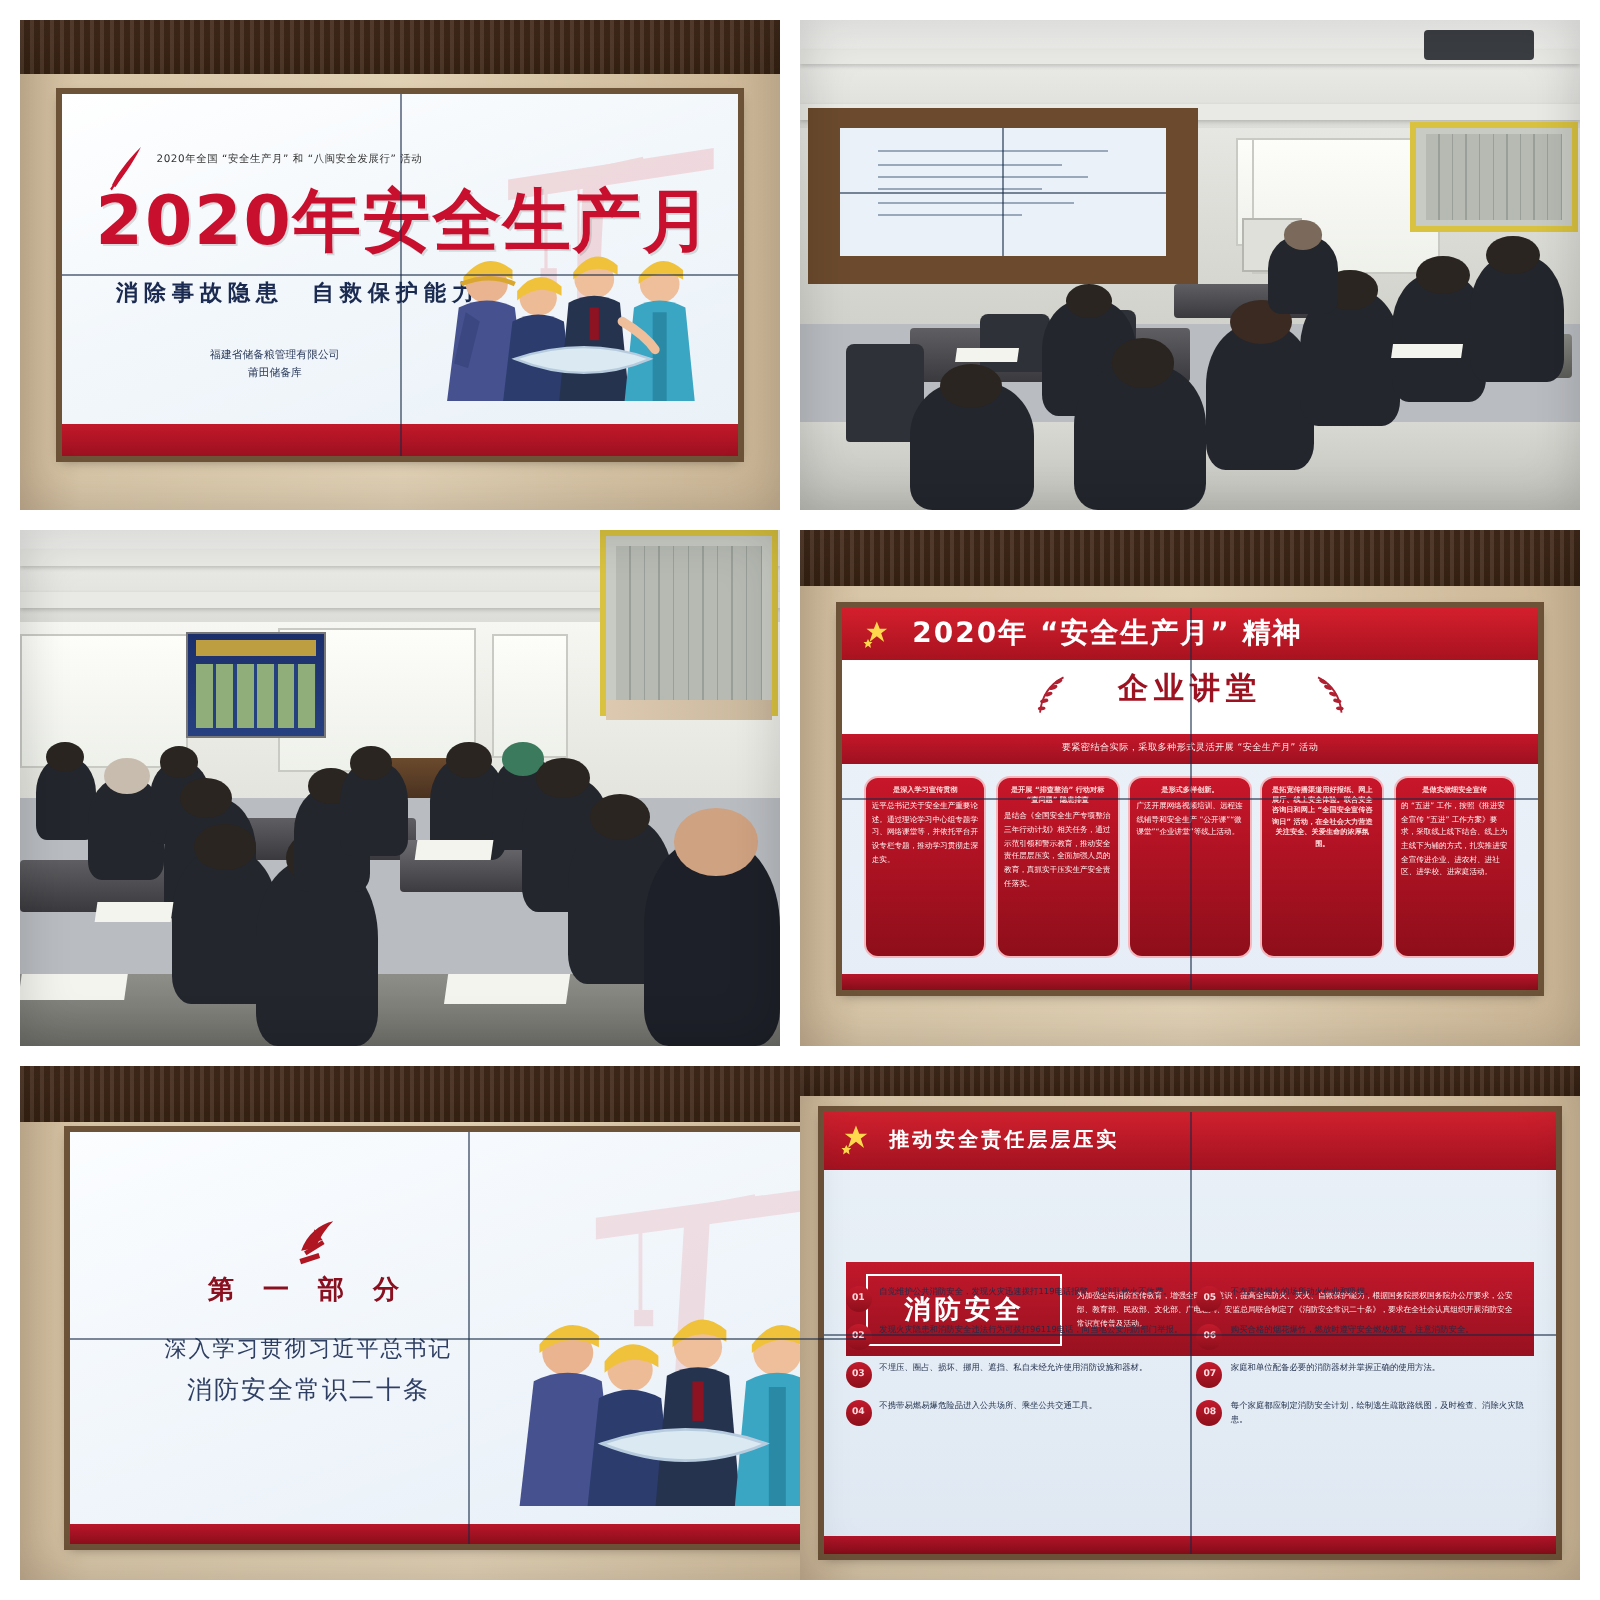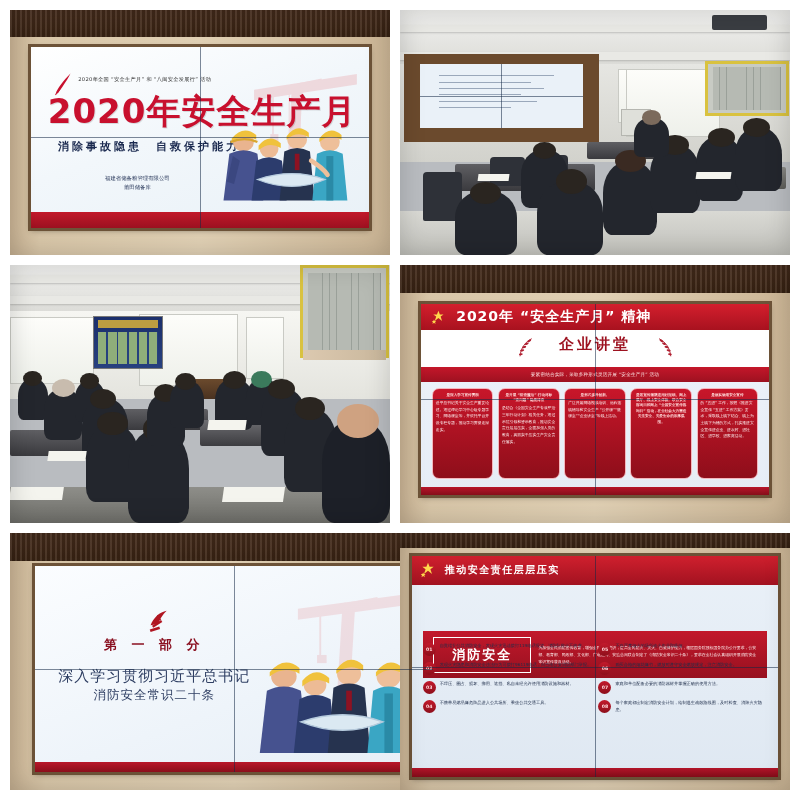--- a/index.html
+++ b/index.html
@@ -34,21 +34,21 @@
   .s1 .mid{position:absolute;left:8%;top:51%;font-size:11px;font-weight:bold;color:#1b2a50;letter-spacing:3px;}
   .s1 .org{position:absolute;left:9%;top:70%;width:45%;text-align:center;font-size:5.4px;color:#2b3a5c;line-height:1.7;}
   .crane{position:absolute;right:2%;top:8%;width:40%;height:72%;opacity:.30;}
   .workers{position:absolute;right:1%;bottom:9%;width:46%;height:58%;}
 
   
   .s5{position:absolute;inset:0;background:linear-gradient(160deg,#fbfdff 0%,#eef4fa 60%,#e6eef6 100%);}
   .s5 .redbar{position:absolute;left:0;bottom:0;width:100%;height:5%;background:linear-gradient(#b9172a,#8d0f1c);}
   .s5 .emblem{position:absolute;left:27%;top:20%;width:9%;height:13%;}
   .s5 .part{position:absolute;left:8%;top:34%;width:44%;text-align:center;font-size:13px;font-weight:bold;color:#8a1020;letter-spacing:5px;}
-  .s5 .l1{position:absolute;left:4%;top:49%;width:52%;text-align:center;font-size:15px;color:#2f3f63;letter-spacing:1px;}
+  .s5 .l1{position:absolute;left:4%;top:49%;width:52%;text-align:center;font-size:11px;color:#2f3f63;letter-spacing:1px;}
   .s5 .l2{position:absolute;left:4%;top:58.5%;width:52%;text-align:center;font-size:12.5px;color:#2f3f63;letter-spacing:1px;}
 
   
   .s4{position:absolute;inset:0;background:linear-gradient(180deg,#eef3fa,#e6edf6);}
   .s4 .hdr{position:absolute;left:0;top:0;width:100%;height:14%;background:linear-gradient(#d41f2d,#a8121f);}
   .s4 .hdr .stars{position:absolute;left:2%;top:22%;width:6%;height:55%;}
   .s4 .hdr .htxt{position:absolute;left:10%;top:50%;transform:translateY(-50%);font-size:14px;font-weight:bold;color:#fff;letter-spacing:1px;white-space:nowrap;}
   .s4 .band{position:absolute;left:0;top:14%;width:100%;height:22%;background:#fff;}
   .s4 .title{position:absolute;left:0;top:16.5%;width:100%;text-align:center;font-size:15px;font-weight:bold;color:#9d1220;letter-spacing:3px;}
   .s4 .laurelL{position:absolute;left:26%;top:17.5%;width:8%;height:11%;}

